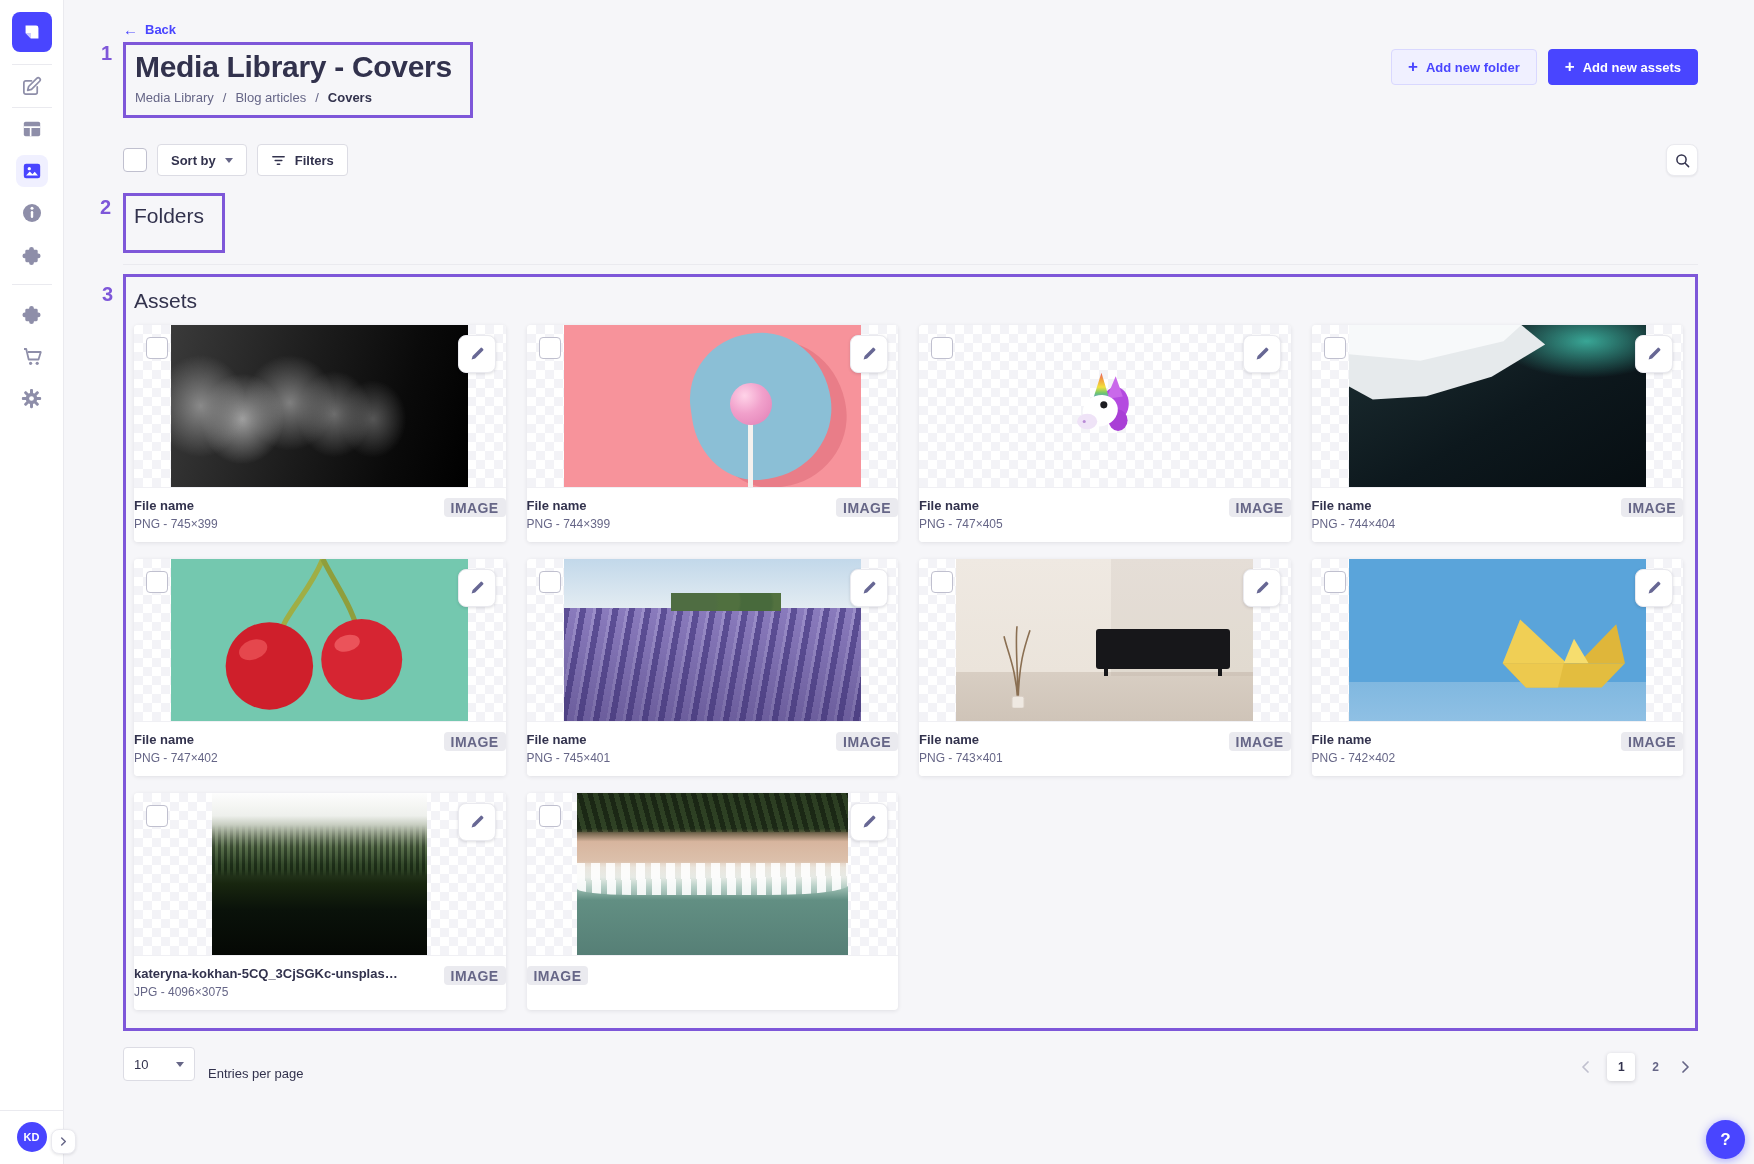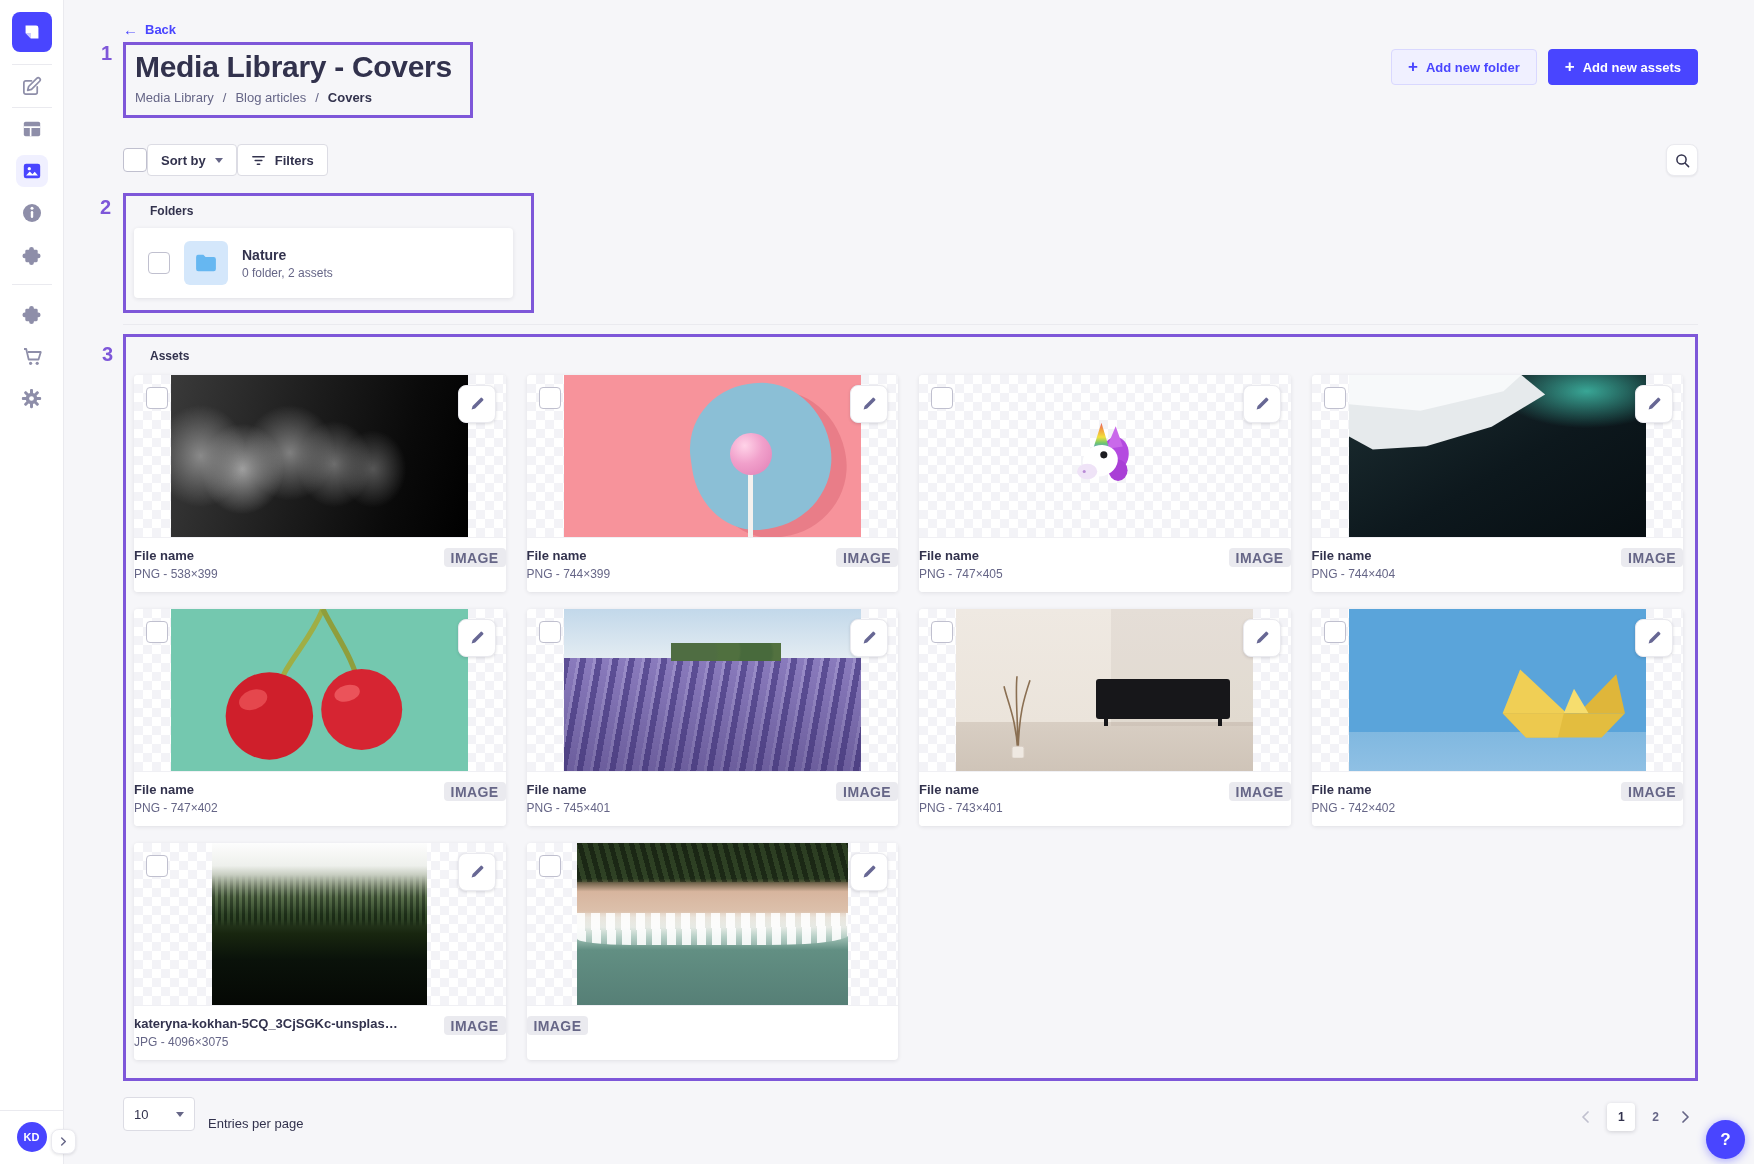--- a/index.html
+++ b/index.html
@@ -41,31 +41,31 @@
   .breadcrumb{margin-top:3px;font-size:13px;color:var(--text-gray);display:flex;gap:9px;align-items:center;}
   .crumb{cursor:pointer;}
   .crumb-last{color:var(--text-dark);font-weight:700;}
   .header-actions{position:absolute;top:49px;right:56px;display:flex;gap:11px;}
   .btn{height:36px;padding:0 16px;border-radius:4px;font-size:13px;font-weight:600;
     display:inline-flex;align-items:center;gap:8px;border:1px solid transparent;cursor:pointer;font-family:inherit;}
   .btn-secondary{background:#f0f0ff;border-color:#d9d8ff;color:var(--accent);}
   .btn-primary{background:var(--accent);border-color:var(--accent);color:#fff;}
   .plus{font-size:17px;font-weight:600;line-height:1;margin-top:-1px;}
   
-  .toolbar{margin-top:26px;display:flex;align-items:center;}
+  .toolbar{margin-top:26px;display:flex;align-items:center;gap:10px;}
   .checkbox{width:24px;height:24px;background:#fff;border:1px solid #c0c0cf;border-radius:4px;flex:none;cursor:pointer;}
   .tool-btn{height:32px;background:#fff;border:1px solid #dcdce4;border-radius:4px;padding:0 13px;
     font-size:13px;font-weight:600;color:var(--text-dark);display:inline-flex;align-items:center;gap:9px;cursor:pointer;font-family:inherit;}
   .caret{width:0;height:0;border-left:4px solid transparent;border-right:4px solid transparent;border-top:5px solid var(--text-gray);}
   .search-btn{margin-left:auto;width:32px;height:32px;background:#fff;border:1px solid var(--border-light);
     border-radius:8px;display:flex;align-items:center;justify-content:center;box-shadow:0 1px 2px rgba(33,33,52,.08);cursor:pointer;}
   
   .anno2{margin-top:17px;width:fit-content;padding:8px 18px 12px 8px;}
   .anno2 .anno-num{left:-26px;top:0px;}
-  .section-h{font-size:12px;font-weight:700;color:var(--text-dark);margin:0 16px 10px;}
+  .section-h{font-size:21px;font-weight:400;color:var(--text-dark);margin:0 0 10px;}
   .folder-card{width:379px;height:70px;background:#fff;border-radius:4px;box-shadow:0 1px 4px rgba(33,33,52,.1);
     display:flex;align-items:center;gap:14px;padding:0 14px;cursor:pointer;}
   .cb-sm{width:22px;height:22px;background:#fff;border:1px solid #c0c0cf;border-radius:4px;flex:none;cursor:pointer;}
   .folder-tile{width:44px;height:44px;border-radius:6px;background:#d4e7fb;display:flex;align-items:center;justify-content:center;flex:none;}
   .folder-name{font-size:14px;font-weight:600;color:var(--text-dark);}
   .folder-meta{font-size:12px;color:var(--text-gray);margin-top:3px;}
   .divider{margin:11px 0 0;border:none;border-top:1px solid var(--border-light);}
   
   .anno3{margin-top:9px;padding:12px 12px 18px 8px;}
   .anno3 .anno-num{left:-24px;top:6px;}
@@ -273,32 +273,20 @@
         <circle cx="6.5" cy="6.5" r="4.6" fill="none" stroke="#32324d" stroke-width="1.5"></circle>
         <path d="M10.2 10.2L13.6 13.6" stroke="#32324d" stroke-width="1.5" stroke-linecap="round"></path>
       </svg>
     </button>
   </div>
 
   
   <section class="anno anno2">
     <span class="anno-num">2</span>
     <h2 class="section-h">Folders</h2>
-    <div class="folder-card">
-      <span class="cb-sm"></span>
-      <span class="folder-tile">
-        <svg width="22" height="22" viewBox="0 0 20 18">
-          <path fill="#66b7f1" d="M1 3.5A2 2 0 0 1 3 1.5h4.6l2 2H17a2 2 0 0 1 2 2v9a2 2 0 0 1-2 2H3a2 2 0 0 1-2-2v-11z"></path>
-        </svg>
-      </span>
-      <span>
-        <div class="folder-name">Nature</div>
-        <div class="folder-meta">0 folder, 2 assets</div>
-      </span>
-    </div>
   </section>
 
   <hr class="divider">
 
   
   <section class="anno anno3">
     <span class="anno-num">3</span>
     <h2 class="section-h" style="margin-bottom:0;">Assets</h2>
     <div class="grid">
 
@@ -308,21 +296,21 @@
           <button class="edit-btn">
             <svg width="14" height="14" viewBox="0 0 14 14">
                 <path fill="#676794" d="M10.4.9a1.2 1.2 0 0 1 1.7 0l1 1a1.2 1.2 0 0 1 0 1.7l-8 8-3.5 1 1-3.5 8-8.2z"></path>
               </svg>
           </button>
           <div class="thumb t80 t-band"></div>
         </div>
         <footer class="card-foot">
           <div>
             <div class="asset-title">File name</div>
-            <div class="asset-meta">PNG - 538×399</div>
+            <div class="asset-meta">PNG - 745×399</div>
           </div>
           <span class="badge">IMAGE</span>
         </footer>
       </article>
 
       <article class="card">
         <div class="thumb-wrap">
           <span class="cb-sm card-check"></span>
           <button class="edit-btn">
             <svg width="14" height="14" viewBox="0 0 14 14">

